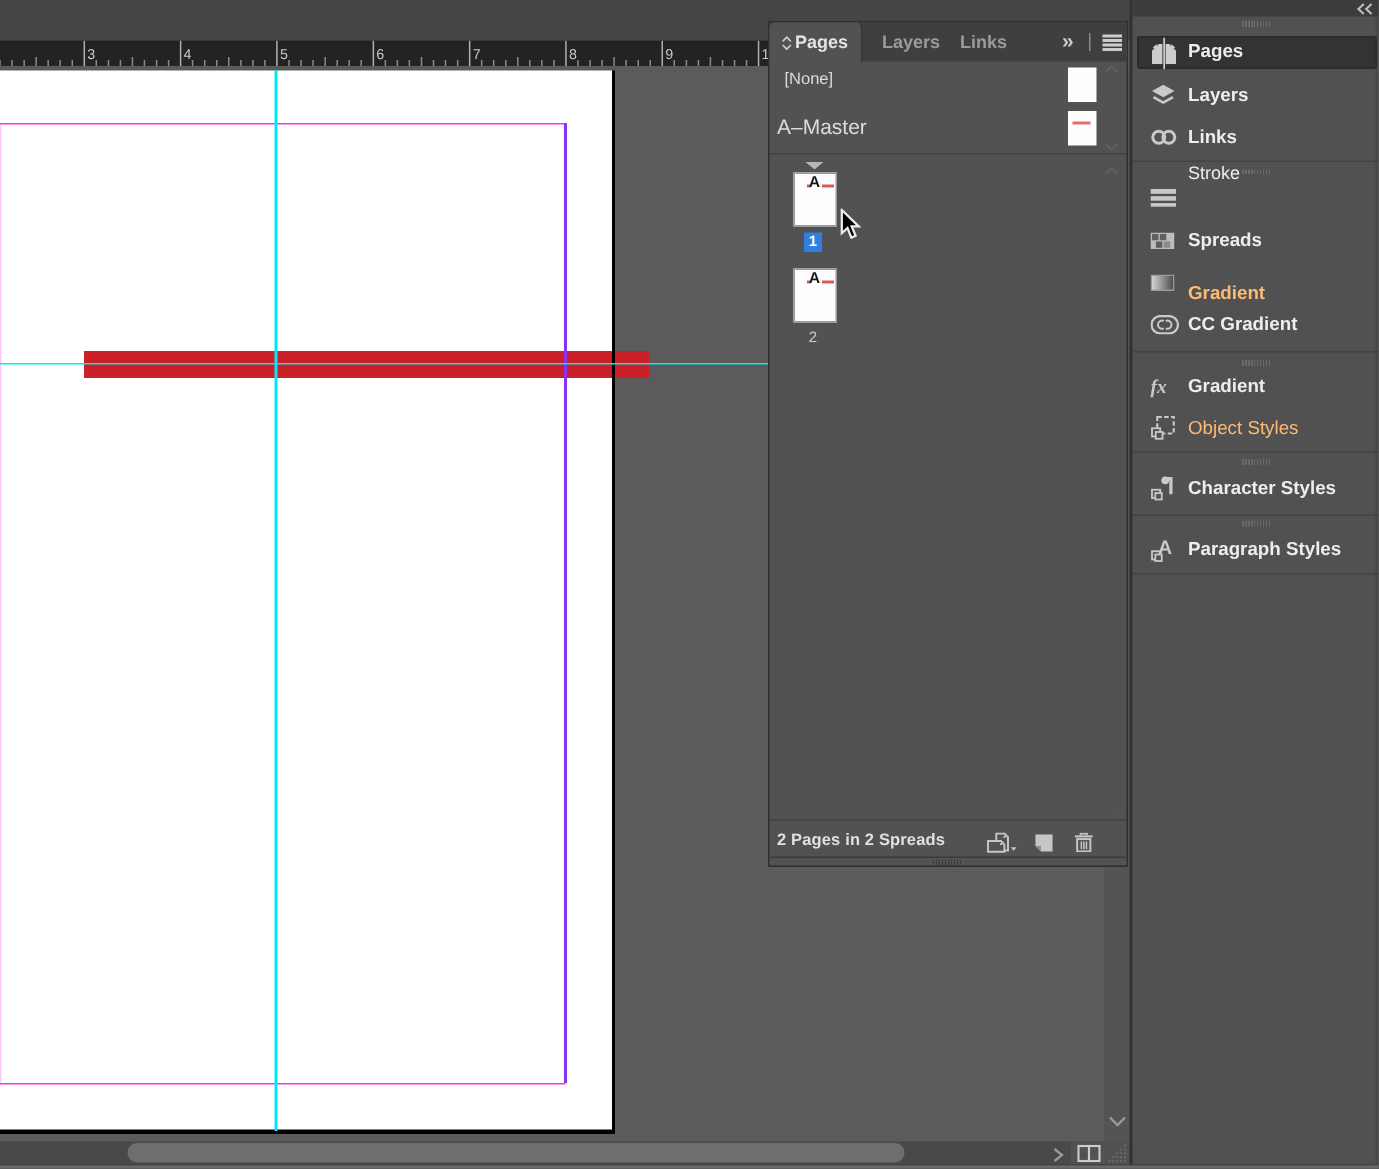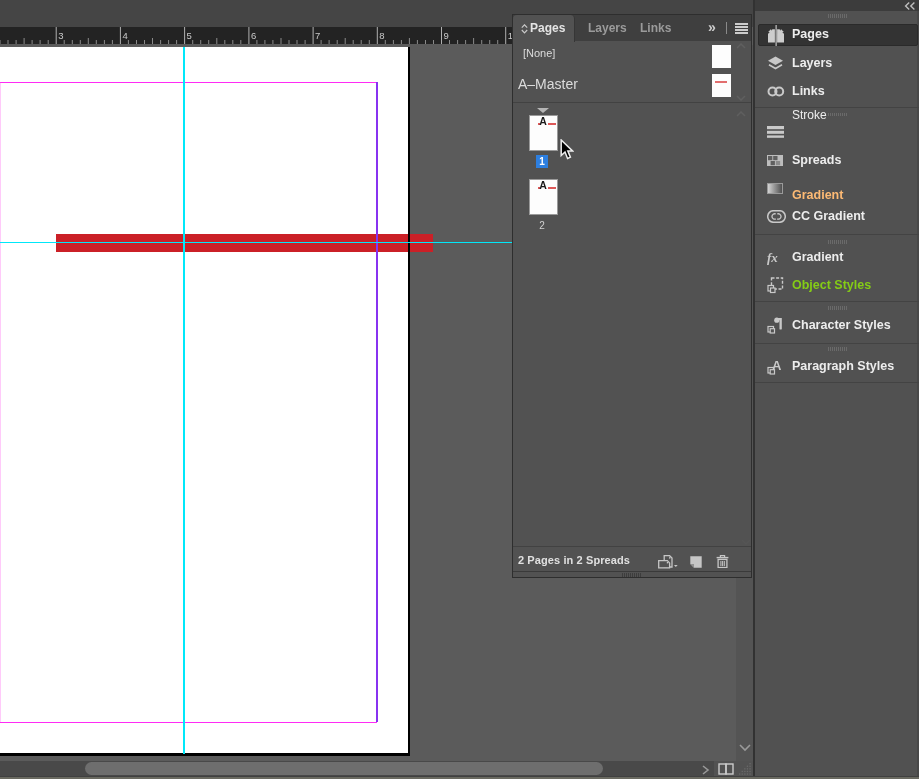--- a/index.html
+++ b/index.html
@@ -224,21 +224,21 @@
       <div style="color:#c9c9c9;font-size:13px;font-style:italic;font-weight:bold;font-family:'Liberation Serif',serif">fx</div>
     </div>
     <div class="abs" style="left:37px;top:249.5px;color:#ededed;font-size:12.5px;font-weight:bold">Gradient</div>
     <div class="abs" style="left:12px;top:277px;width:17px;height:17px">
       <svg width="17" height="17" viewBox="0 0 17 17">
         <rect x="4.5" y="1" width="11" height="11" fill="none" stroke="#c9c9c9" stroke-width="1.4" stroke-dasharray="3,1.6"></rect>
         <rect x="1" y="8.5" width="5.5" height="5.5" fill="#515151" stroke="#c9c9c9" stroke-width="1.2"></rect>
         <rect x="3.5" y="11" width="4.5" height="4.5" fill="#515151" stroke="#c9c9c9" stroke-width="1.2"></rect>
       </svg>
     </div>
-    <div class="abs" style="left:37px;top:277.5px;color:#84cc16;font-size:12.5px;font-weight:bold">Object Styles</div>
+    <div class="abs" style="left:37px;top:277.5px;color:#fdba74;font-size:12.5px;font-weight:normal">Object Styles</div>
     <div class="abs" style="left:12px;top:316.8px;width:17px;height:18px">
       <svg width="17" height="18" viewBox="0 0 17 18">
         <path d="M10.5 1 L14.5 1 L14.5 12 L12.8 12 L12.8 3 L10.5 3 A3.2 3.2 0 0 1 10.5 1 Z" fill="#c9c9c9"></path>
         <circle cx="9.8" cy="3.2" r="2.6" fill="#c9c9c9"></circle>
         <rect x="12.6" y="1" width="2" height="11.5" fill="#c9c9c9"></rect>
         <rect x="1" y="9.5" width="5.5" height="5.5" fill="none" stroke="#c9c9c9" stroke-width="1.2"></rect>
         <rect x="3.2" y="11.7" width="4.3" height="4.3" fill="#515151" stroke="#c9c9c9" stroke-width="1.2"></rect>
       </svg>
     </div>
     <div class="abs" style="left:37px;top:317.8px;color:#ededed;font-size:12.5px;font-weight:bold">Character Styles</div>

